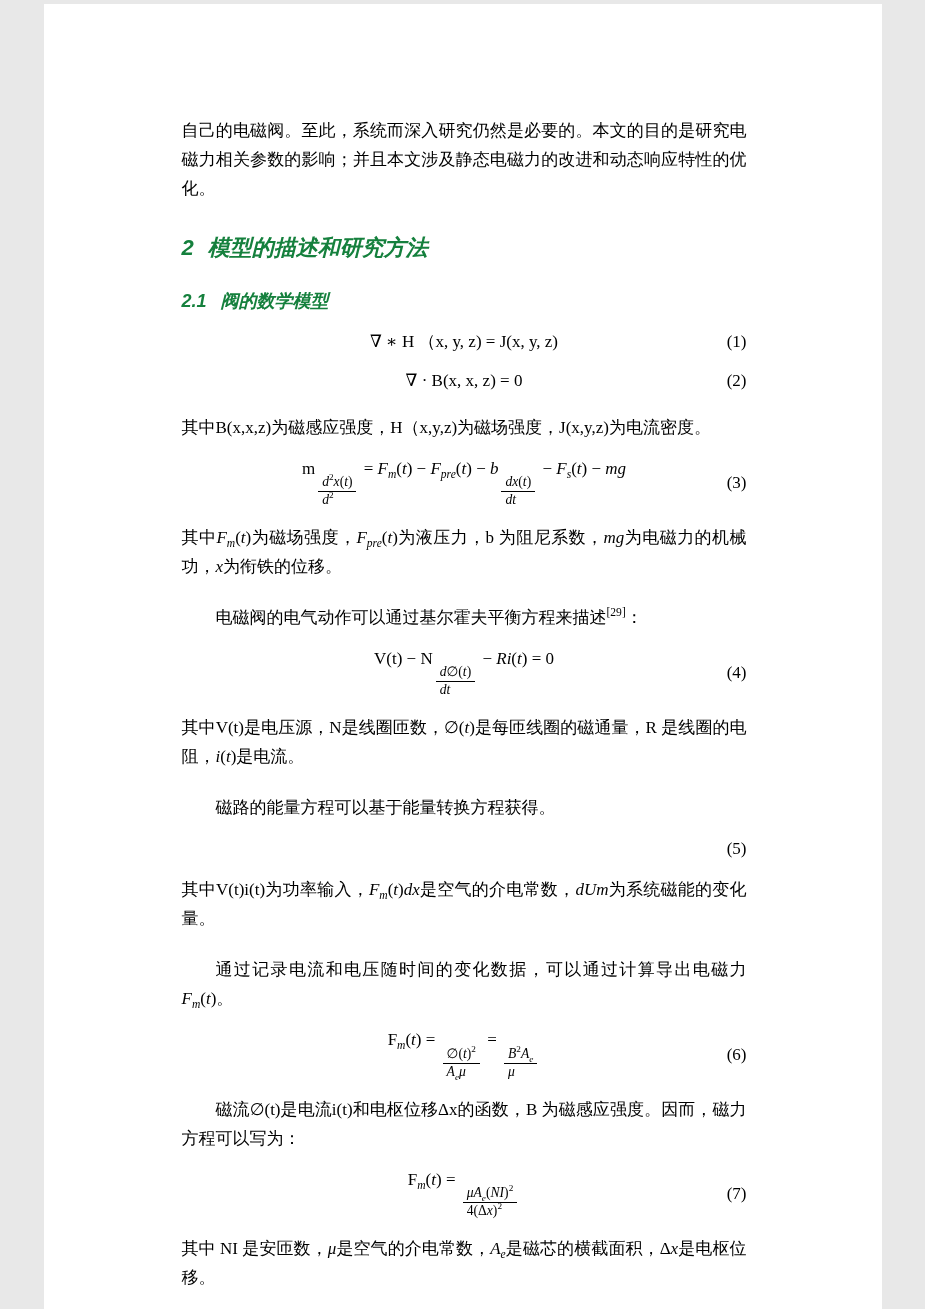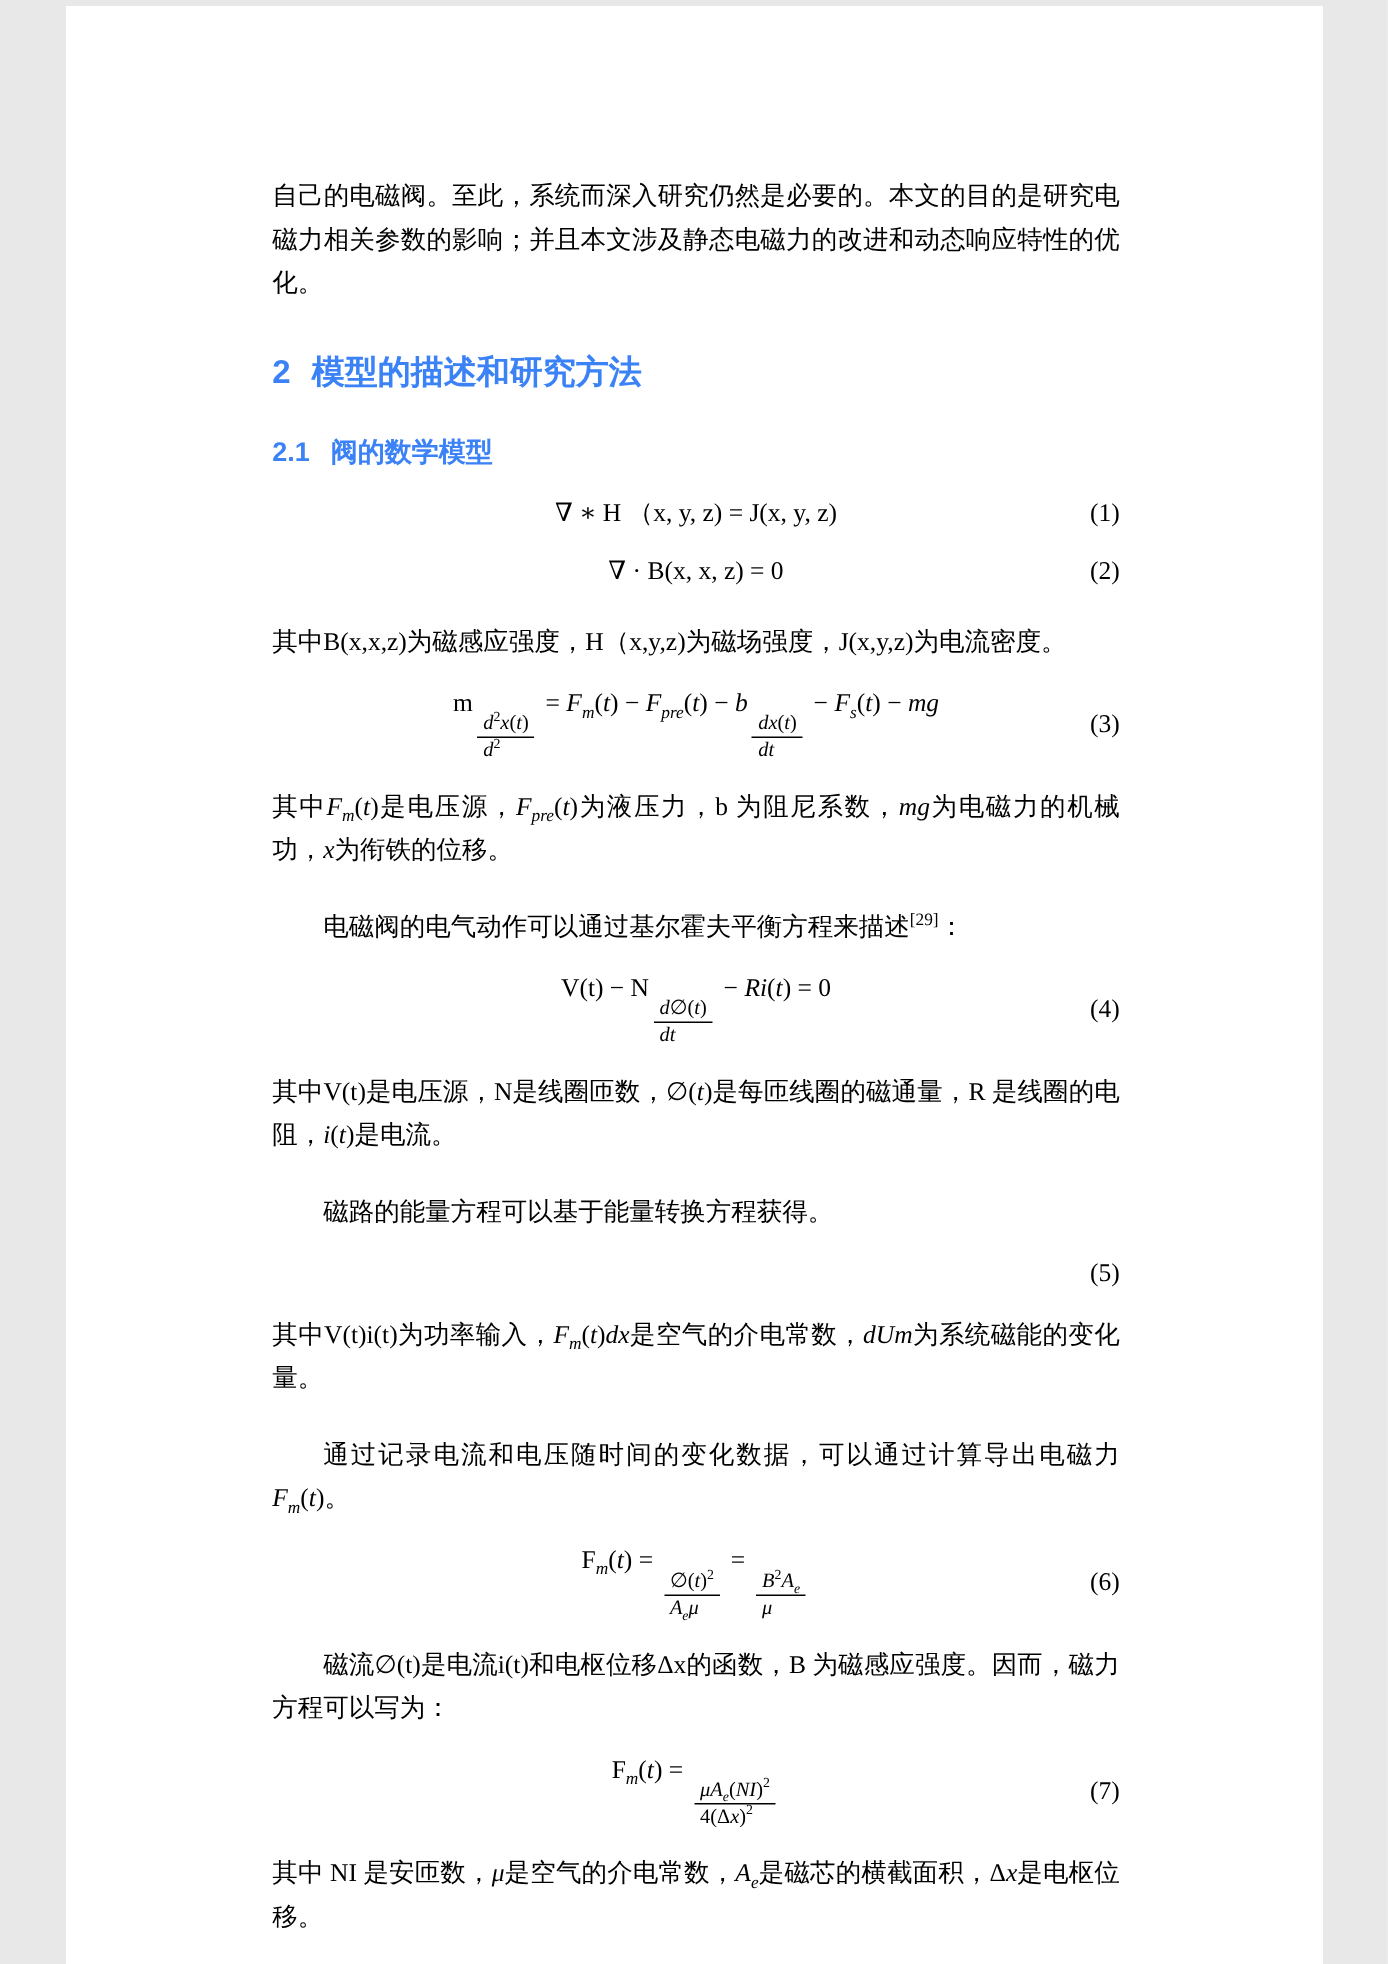--- a/index.html
+++ b/index.html
@@ -5,21 +5,21 @@
   html,body{margin:0;padding:0;background:#e8e8e8;}
   body{font-family:"Liberation Serif","DejaVu Serif",serif;}
   .page{
     width:838px;height:1309px;background:#ffffff;color:#000000;
     box-sizing:border-box;padding:112px 135px 0 138px;
     overflow:hidden;margin:4px auto;
   }
   p{margin:0;font-size:17px;line-height:29px;text-align:justify;}
   .blk{margin-top:14px;}
   .indent{text-indent:2em;}
-  h1,h2{font-family:"Liberation Sans","DejaVu Sans",sans-serif;color:#3b82f6;}
+  h1,h2{font-family:"Liberation Sans","DejaVu Sans",sans-serif;color:#15803d;font-style:italic;}
   h1{font-size:22px;margin:30px 0 0 0;line-height:30px;}
   h2{font-size:18px;margin:24px 0 0 0;line-height:28px;}
   .hnum{margin-right:14px;}
   .eq-row{
     display:grid;grid-template-columns:1fr auto 1fr;align-items:center;
     margin-top:15px;font-size:17px;line-height:24px;
   }
   .eq-body{grid-column:2;white-space:nowrap;}
   .eq-num{grid-column:3;text-align:right;font-size:17px;}
   .it{font-style:italic;}
@@ -64,21 +64,21 @@
     <span class="eq-body"><span>m</span><span class="frac">
           <span class="num"><span class="it">d</span><sup>2</sup><span class="it">x</span><span>(</span><span class="it">t</span><span>)</span></span>
           <span class="den"><span class="it">d</span><sup>2</sup></span>
         </span><span> = </span><span class="it">F</span><sub>m</sub><span>(</span><span class="it">t</span><span>) − </span><span class="it">F</span><sub>pre</sub><span>(</span><span class="it">t</span><span>) − </span><span class="it">b</span><span class="frac">
           <span class="num"><span class="it">dx</span><span>(</span><span class="it">t</span><span>)</span></span>
           <span class="den"><span class="it">dt</span></span>
         </span><span> − </span><span class="it">F</span><sub>s</sub><span>(</span><span class="it">t</span><span>) − </span><span class="it">mg</span></span>
     <span class="eq-num">(3)</span>
   </div>
 
-  <p class="blk"><span>其中</span><span class="it">F</span><sub>m</sub><span>(</span><span class="it">t</span><span>)是电压源，</span><span class="it">F</span><sub>pre</sub><span>(</span><span class="it">t</span><span>)为液压力，b 为阻尼系数，</span><span class="it">mg</span><span>为电磁力的机械功，</span><span class="it">x</span><span>为衔铁的位移。</span></p>
+  <p class="blk"><span>其中</span><span class="it">F</span><sub>m</sub><span>(</span><span class="it">t</span><span>)为磁场强度，</span><span class="it">F</span><sub>pre</sub><span>(</span><span class="it">t</span><span>)为液压力，b 为阻尼系数，</span><span class="it">mg</span><span>为电磁力的机械功，</span><span class="it">x</span><span>为衔铁的位移。</span></p>
 
   <p class="blk indent sp-c"><span>电磁阀的电气动作可以通过基尔霍夫平衡方程来描述</span><sup>[29]</sup><span>：</span></p>
 
   <div class="eq-row">
     <span class="eq-body"><span>V(t) − N</span><span class="frac">
           <span class="num"><span class="it">d</span><span>∅(</span><span class="it">t</span><span>)</span></span>
           <span class="den"><span class="it">dt</span></span>
         </span><span> − </span><span class="it">Ri</span><span>(</span><span class="it">t</span><span>) = 0</span></span>
     <span class="eq-num">(4)</span>
   </div>

